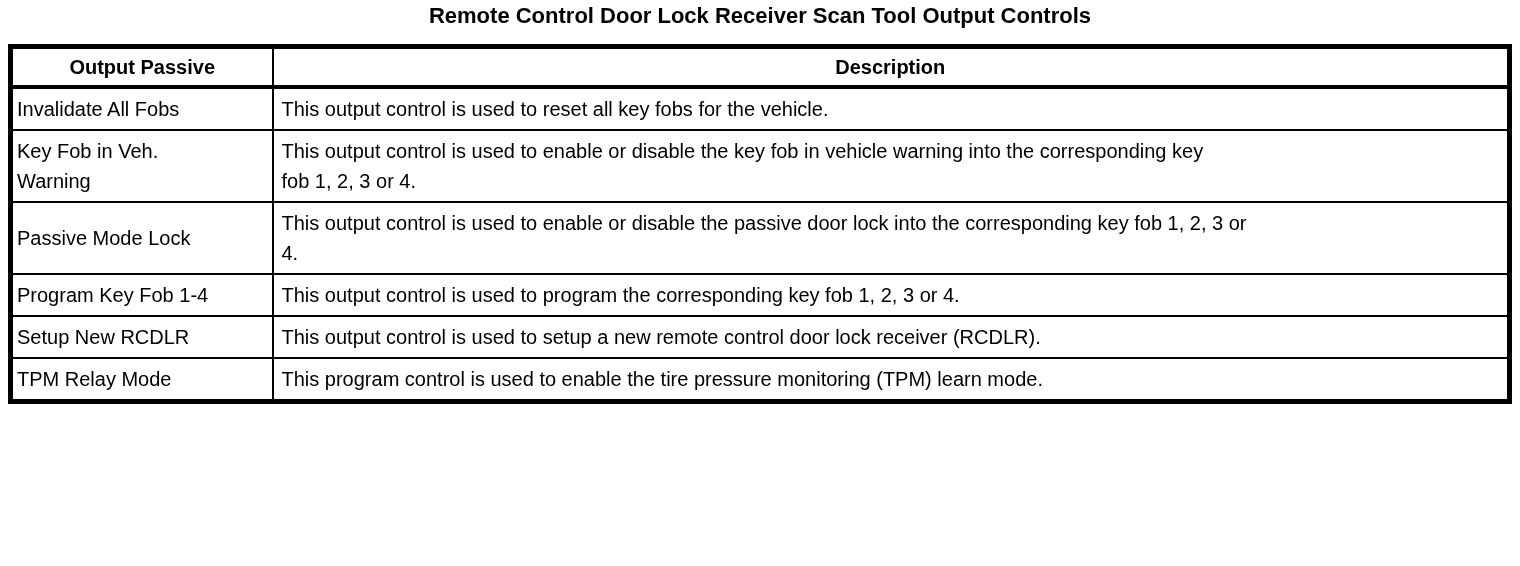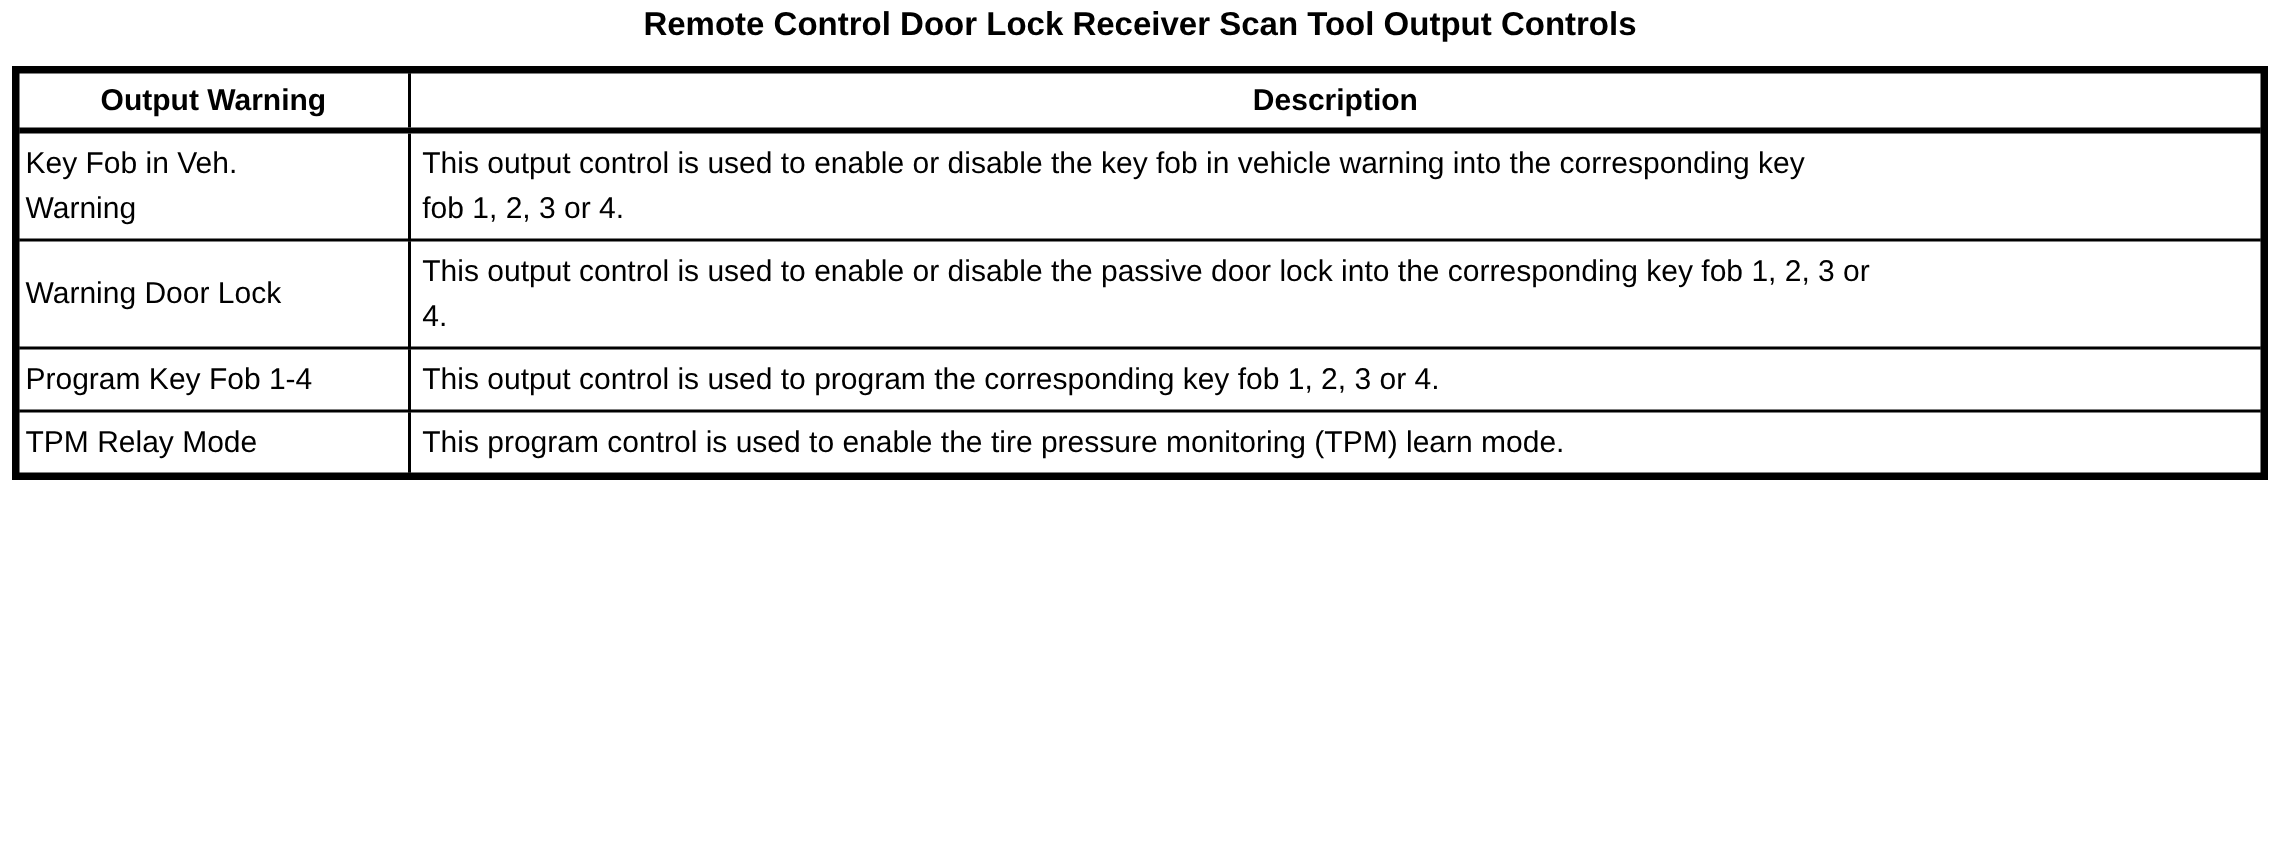--- a/index.html
+++ b/index.html
@@ -60,39 +60,47 @@
 
   <div class="doc-title">Remote Control Door Lock Receiver Scan Tool Output Controls</div>
 
   <table class="controls-table">
     <colgroup>
       <col class="col-control">
       <col class="col-desc">
     </colgroup>
     <thead>
       <tr>
-        <th>Output Warning</th>
+        <th>Output Passive</th>
         <th>Description</th>
       </tr>
     </thead>
     <tbody>
+      <tr>
+        <td>Invalidate All Fobs</td>
+        <td class="desc-cell">This output control is used to reset all key fobs for the vehicle.</td>
+      </tr>
       <tr>
         <td>Key Fob in Veh.
 Warning</td>
         <td class="desc-cell">This output control is used to enable or disable the key fob in vehicle warning into the corresponding key
 fob 1, 2, 3 or 4.</td>
       </tr>
       <tr>
-        <td>Warning Door Lock</td>
+        <td>Passive Mode Lock</td>
         <td class="desc-cell">This output control is used to enable or disable the passive door lock into the corresponding key fob 1, 2, 3 or
 4.</td>
       </tr>
       <tr>
         <td>Program Key Fob 1-4</td>
         <td class="desc-cell">This output control is used to program the corresponding key fob 1, 2, 3 or 4.</td>
+      </tr>
+      <tr>
+        <td>Setup New RCDLR</td>
+        <td class="desc-cell">This output control is used to setup a new remote control door lock receiver (RCDLR).</td>
       </tr>
       <tr>
         <td>TPM Relay Mode</td>
         <td class="desc-cell">This program control is used to enable the tire pressure monitoring (TPM) learn mode.</td>
       </tr>
     </tbody>
   </table>
 
 </div>
 

